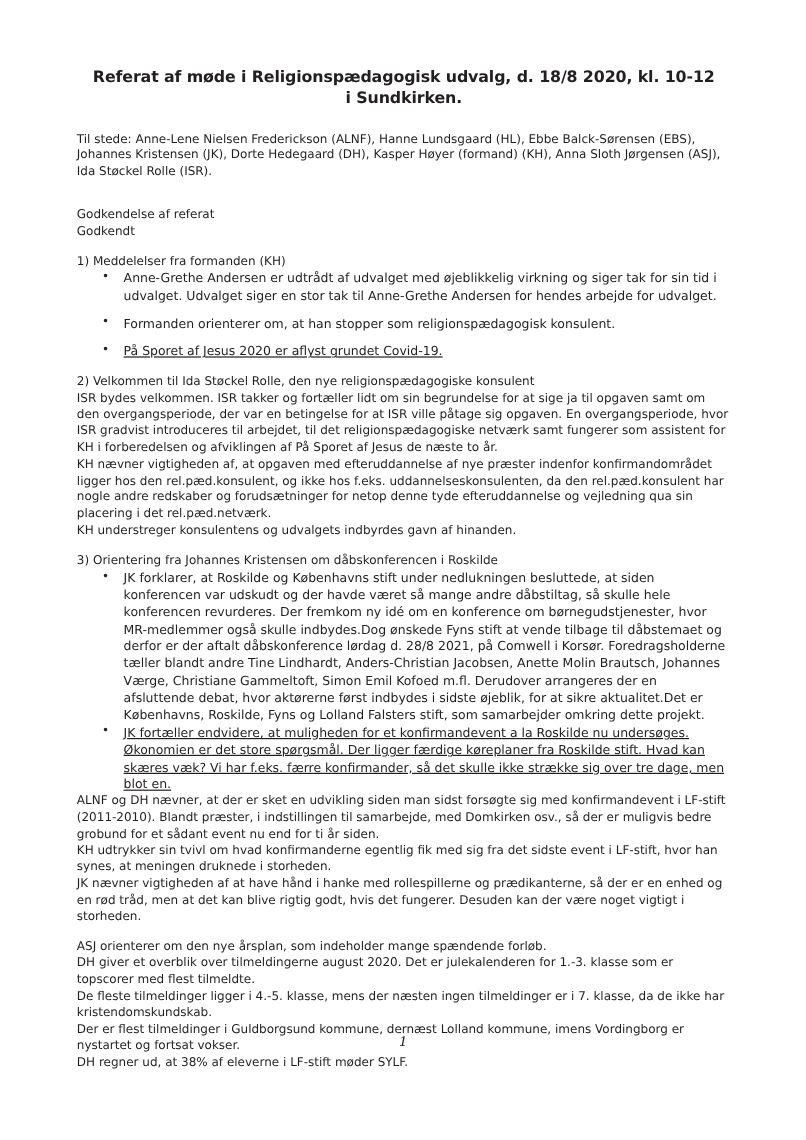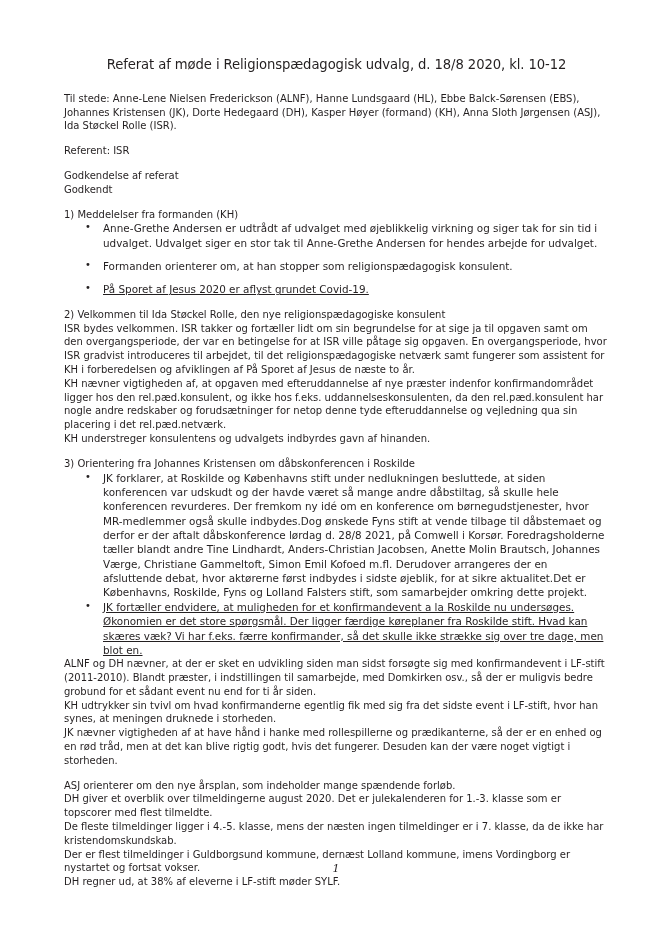--- a/index.html
+++ b/index.html
@@ -20,21 +20,21 @@
     overflow: hidden;
   }
   .content {
     position: absolute;
     left: 64px;
     top: 56px;
     width: 545px;
   }
   .doc-title {
     font-size: 13.2px;
-    font-weight: normal;
+    font-weight: bold;
     text-align: center;
     line-height: 1.35;
     margin: 0 0 18px 0;
     letter-spacing: -0.1px;
   }
   .doc-title .line {
     display: block;
   }
   p.para {
     font-size: 10px;
@@ -84,27 +84,27 @@
   }
 </style>
 </head>
 <body>
 
 <div class="page">
   <div class="content">
 
     <h1 class="doc-title">
       <span class="line">Referat af møde i Religionspædagogisk udvalg, d. 18/8 2020, kl. 10-12</span>
+      <span class="line">i Sundkirken.</span>
     </h1>
 
     <p class="para">Til stede: Anne-Lene Nielsen Frederickson (ALNF), Hanne Lundsgaard (HL), Ebbe Balck-Sørensen (EBS), Johannes Kristensen (JK), Dorte Hedegaard (DH), Kasper Høyer (formand) (KH), Anna Sloth Jørgensen (ASJ), Ida Støckel Rolle (ISR).</p>
 
     <div class="gap"></div>
 
-    <p class="para">Referent: ISR</p>
 
     <div class="gap"></div>
 
     <p class="para">Godkendelse af referat</p>
     <p class="para">Godkendt</p>
 
     <div class="gap"></div>
 
     <p class="para">1) Meddelelser fra formanden (KH)</p>
     <ul class="bullets">

